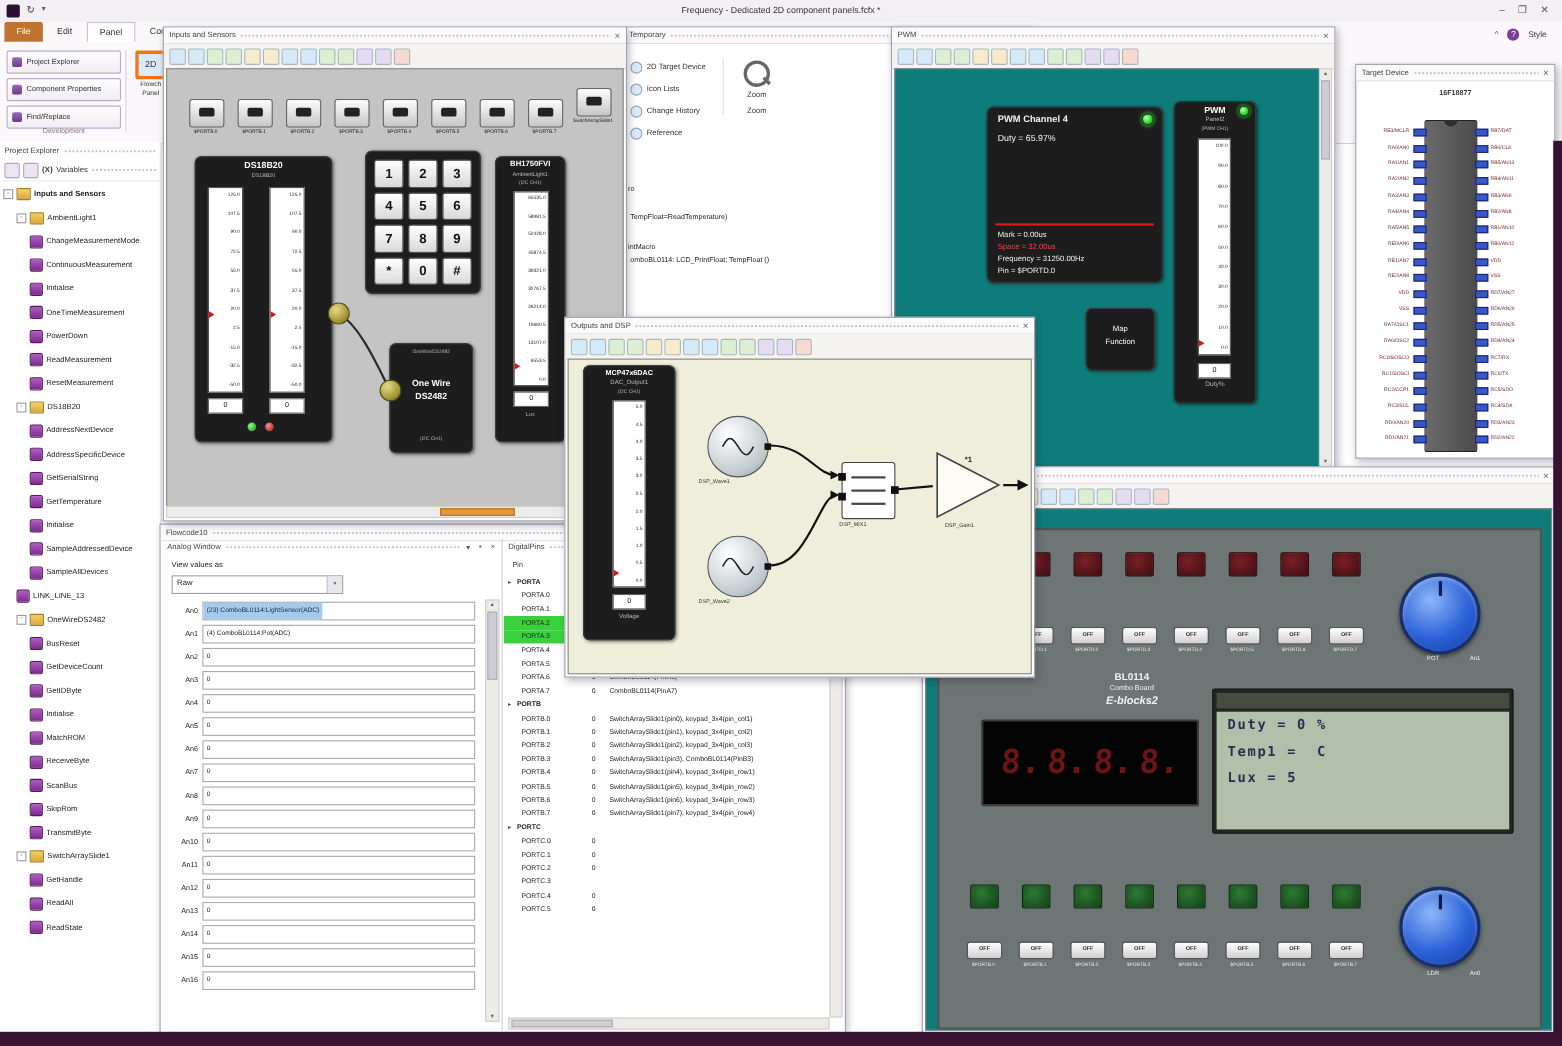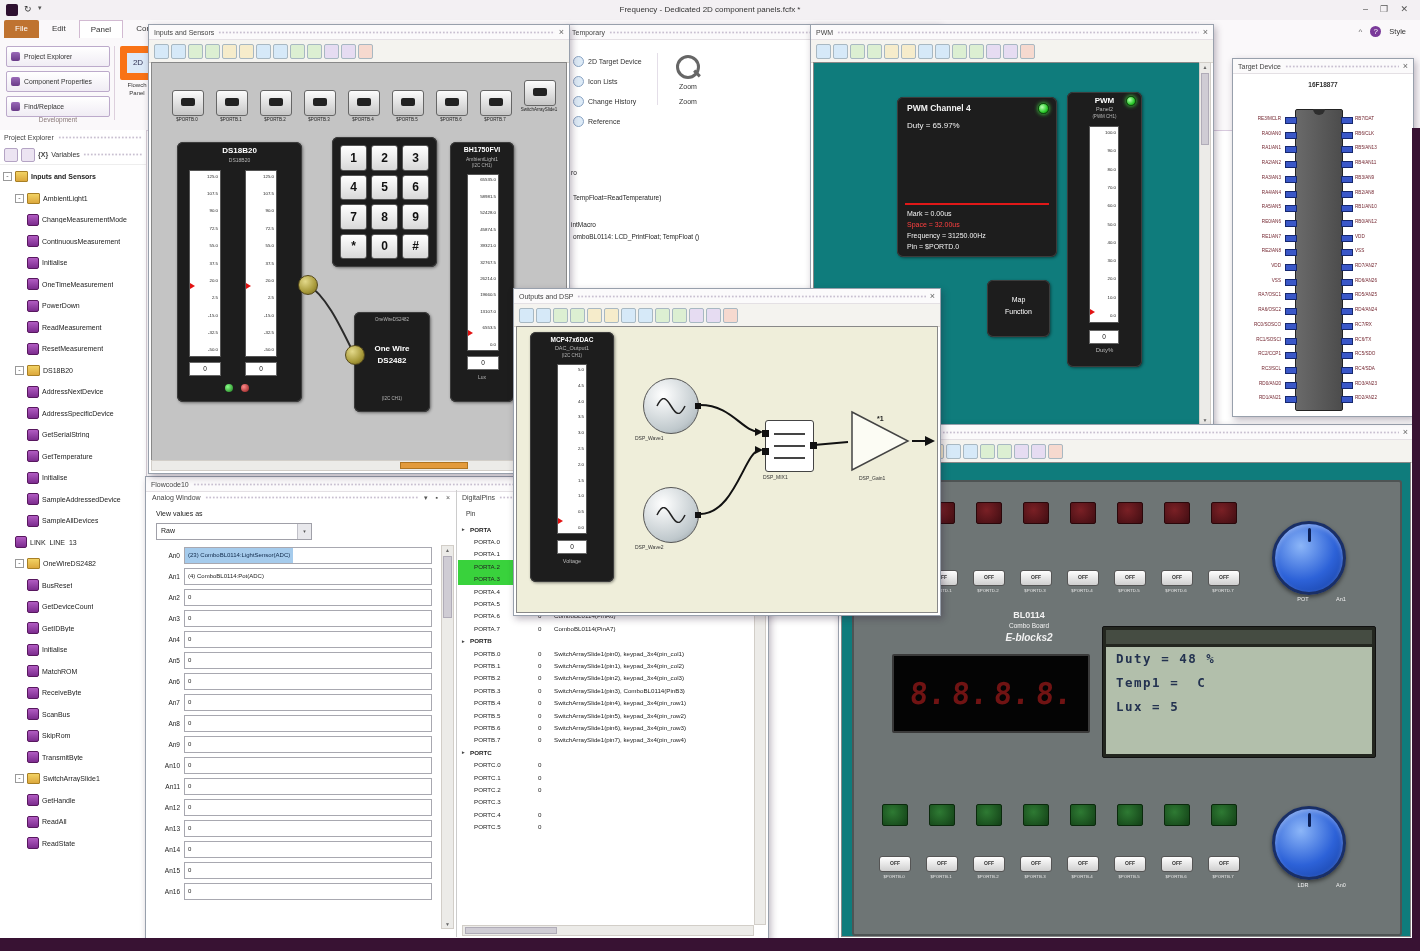--- a/index.html
+++ b/index.html
@@ -17,21 +17,21 @@
 .tab{font-size:8px;padding:4px 11px;color:#333}
 .tab.file{background:#bf7330;color:#fff;border-radius:2px 2px 0 0}
 .tab.selected{background:#fff;border:1px solid #d2bad2;border-bottom:none}
 #devbtns{position:absolute;left:6px;top:26px;width:104px}
 .devbtn{display:flex;align-items:center;gap:4px;height:19px;margin-bottom:4px;border:1px solid #bcaacb;border-radius:2px;background:linear-gradient(#fff,#f0ecf4);padding:0 4px}
 .devicon{width:9px;height:9px;background:linear-gradient(#9a6ab8,#6a3a88);border-radius:2px;flex:none}
 .devlab{font-size:6.8px;color:#333;white-space:nowrap;overflow:hidden}
 #dev-caption{position:absolute;left:6px;top:96px;width:104px;text-align:center;font-size:6.5px;color:#877}
 .vsep{position:absolute;top:26px;bottom:10px;width:1px;background:#ddd0dd}
 #flowgroup{position:absolute;left:120px;top:26px;width:34px;text-align:center}
-#fg-icon{width:22px;height:20px;margin:0 auto;background:#dce9f7;border:7px solid #f97316;border-radius:2px;font-size:8px;font-weight:normal;color:#335;line-height:20px}
+#fg-icon{width:22px;height:20px;margin:0 auto;background:#dce9f7;border:3px solid #f97316;border-radius:2px;font-size:8px;font-weight:normal;color:#335;line-height:20px}
 .fg-line{font-size:6px;color:#333;margin-top:2px;white-space:nowrap;overflow:hidden}
 #ribbon-right{position:absolute;right:14px;top:6px;display:flex;gap:8px;align-items:center}
 #rr-collapse{font-size:8px;color:#666}
 #rr-help{width:11px;height:11px;border-radius:50%;background:#7a3a9a;color:#fff;font-size:8px;text-align:center;line-height:11px}
 #rr-style{font-size:7.5px;color:#333}
 
 #project-explorer{position:absolute;left:0;top:130px;width:146px;bottom:13px;background:#fff;border-right:1px solid #d8d0d8}
 .phead{height:15px;display:flex;align-items:center;gap:4px;padding:0 4px;font-size:7px;color:#444}
 #pe-toolbar{height:19px;display:flex;align-items:center;gap:3px;padding:0 4px;border-bottom:1px solid #eee}
 .pei{width:12px;height:12px;background:#ece4f2;border:1px solid #b4a4c4;border-radius:2px}
@@ -935,21 +935,21 @@
           </div>
         <div id="nameplate">
           <div id="np1">BL0114</div>
           <div id="np2">Combo Board</div>
           <div id="np3">E-blocks2</div>
         </div>
         <div id="lcd">
           <div id="lcd-head"></div>
           <div id="lcd-screen">
               <div id="lcd-lines">
-                <div class="lcdline">Duty = 48 %</div>
+                <div class="lcdline">Duty = 0 %</div>
                 <div class="lcdline">Temp1 =  C</div>
                 <div class="lcdline">Lux = 5</div>
               </div>
             </div>
         </div>
         <div class="knob" style="left:418px;top:324px"></div>
         <div class="knoblab" style="left:432px;top:400px">LDR</div>
         <div class="knoblab" style="left:470px;top:400px">An0</div>
       <div class="bled red" style="left: 28px; top: 20px;"></div>
           <div class="bled red" style="left: 75px; top: 20px;"></div>

